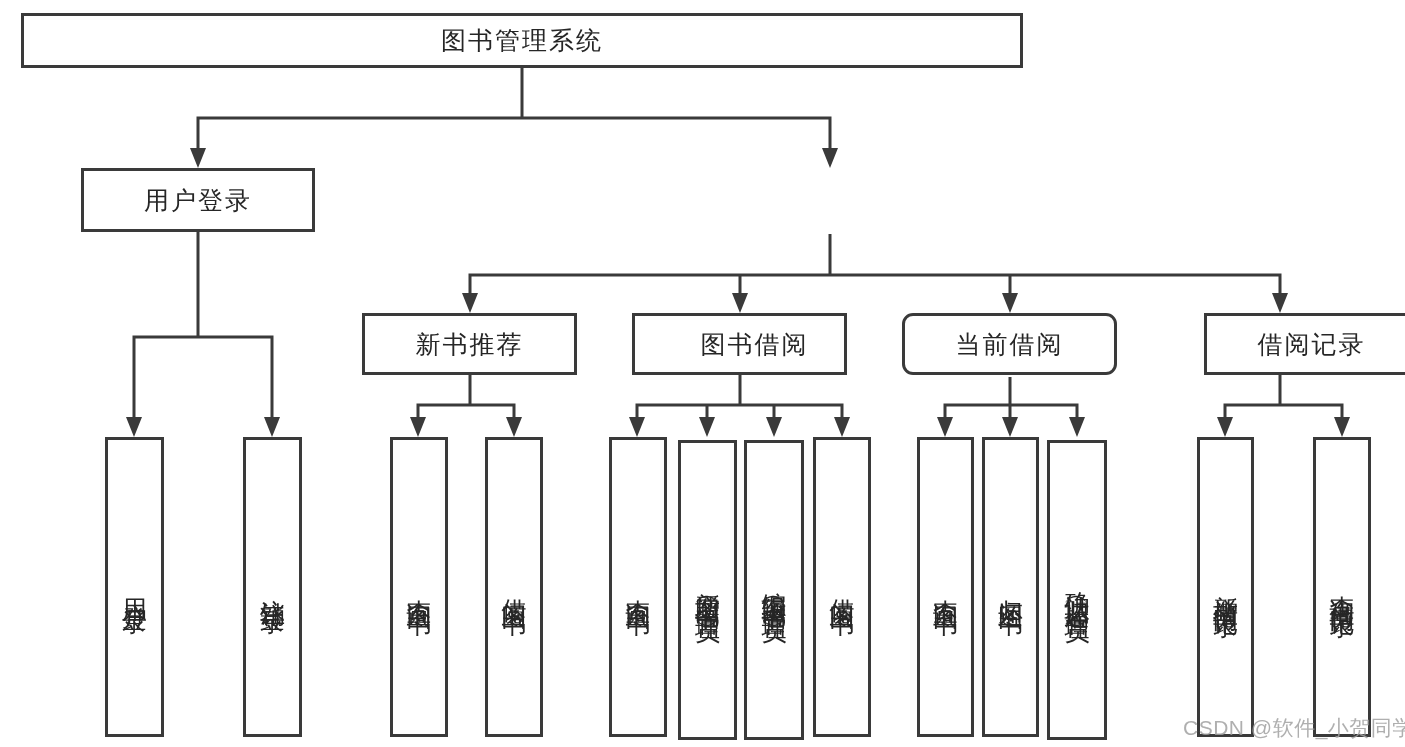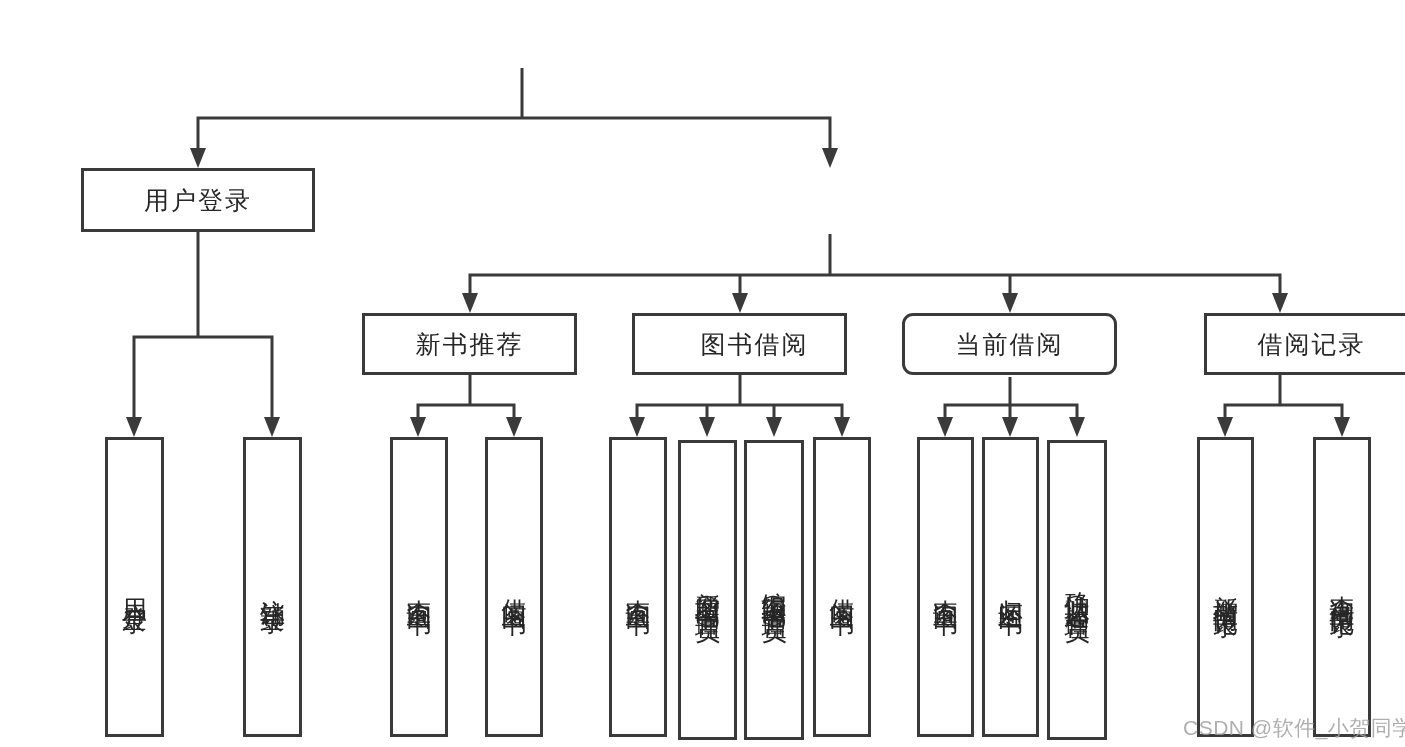--- a/index.html
+++ b/index.html
@@ -121,20 +121,23 @@
       M699 417 h16 l-8 20 z
       M766 417 h16 l-8 20 z
       M834 417 h16 l-8 20 z
       M937 417 h16 l-8 20 z
       M1002 417 h16 l-8 20 z
       M1069 417 h16 l-8 20 z
       M1217 417 h16 l-8 20 z
       M1334 417 h16 l-8 20 z"></path>
   </svg>
 
+  <div class="node" style="left:21px; top:13px; width:1002px; height:55px;">
+    <span class="hlabel">图书管理系统</span>
+  </div>
 
   <div class="node" style="left:81px; top:168px; width:234px; height:64px;">
     <span class="hlabel">用户登录</span>
   </div>
 
   <div class="node" style="left:362px; top:313px; width:215px; height:62px;">
     <span class="hlabel">新书推荐</span>
   </div>
   <div class="node" style="left:632px; top:313px; width:215px; height:62px;padding-left:30px;">
     <span class="hlabel">图书借阅</span>

